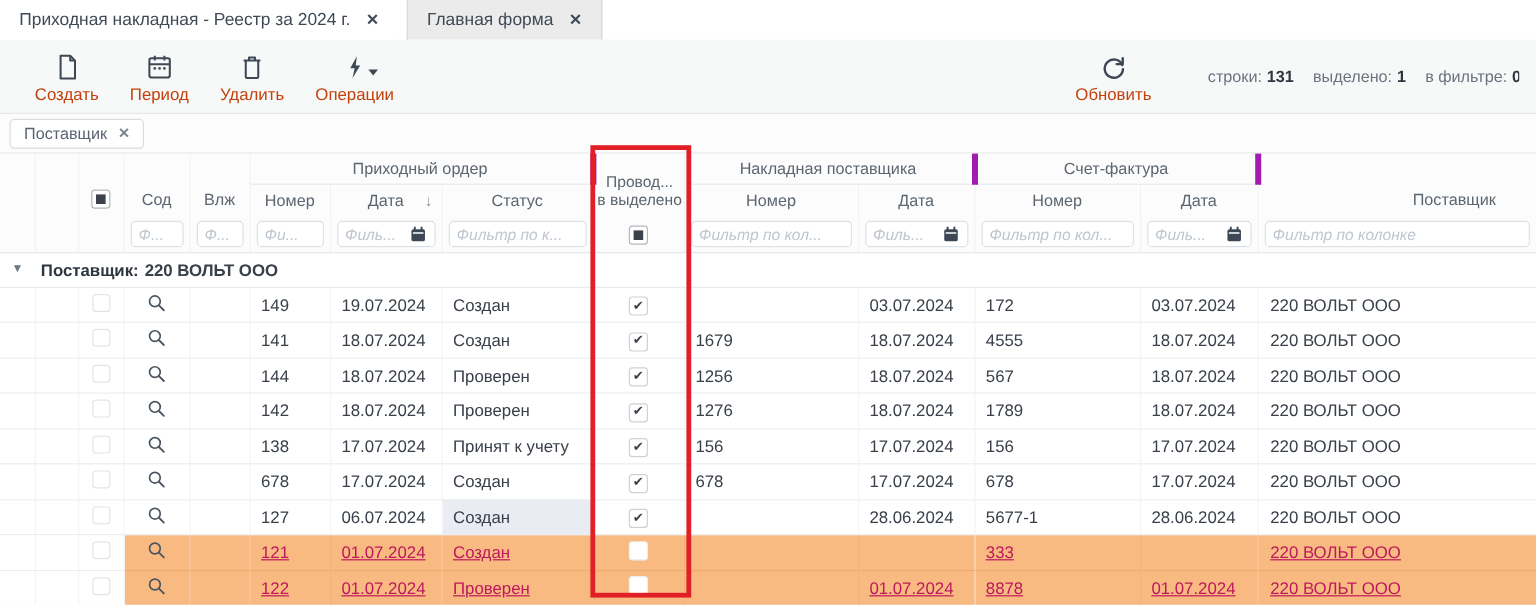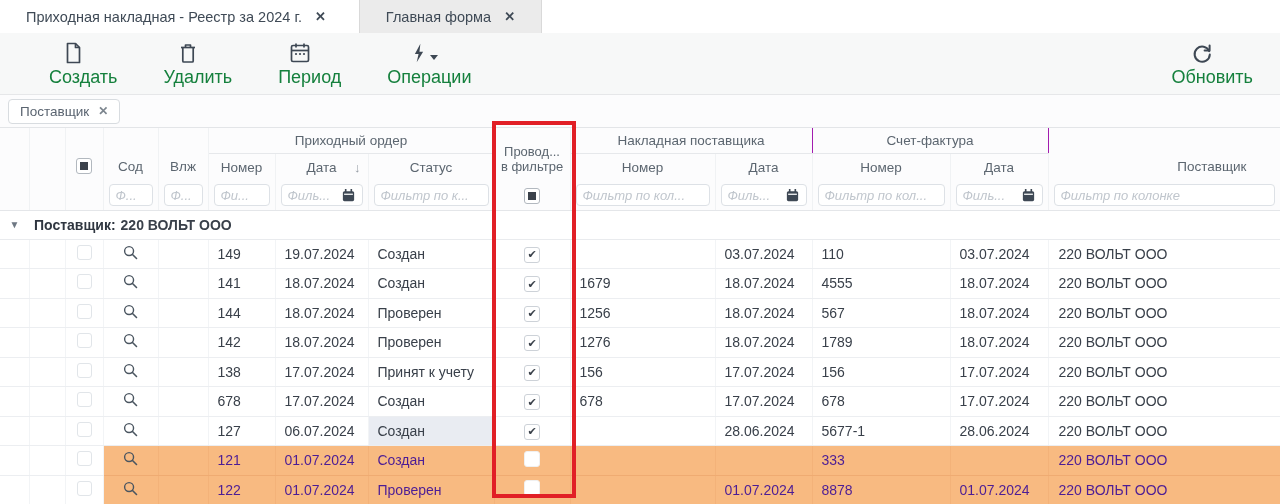--- a/index.html
+++ b/index.html
@@ -3,45 +3,45 @@
 <meta charset="utf-8">
 <style>
   * { box-sizing: border-box; }
   html,body { margin:0; padding:0; }
   body {
     width:1280px; height:504px; overflow:hidden; position:relative;
     background:#fff; font-family:"Liberation Sans", sans-serif; color:#39404a;
   }
   
   .tabbar { height:33px; display:flex; align-items:stretch; background:#fff; }
-  .tab { display:flex; align-items:center; padding:0 26px; font-size:14.5px; color:#3f4a56; cursor:default; }
+  .tab { display:flex; align-items:center; padding:0 16px; font-size:14.5px; color:#3f4a56; cursor:default; }
   .tab .x { margin-left:13px; font-size:13px; font-weight:bold; color:#3f4a56; }
   .tab.active { background:#fff; }
   .tab.inactive { background:#ebebeb; border-left:1px solid #d9d9d9; border-right:1px solid #d9d9d9; margin-left:7px; }
   
   .toolbar { height:62px; background:#f7f8f8; border-bottom:1px solid #e6e7e9; display:flex; align-items:center; padding:0 14px 0 16px; }
   .tbtn { display:flex; flex-direction:column; align-items:center; justify-content:center; gap:2px; padding:4px 13px; }
   .tbtn .ic { height:26px; display:flex; align-items:flex-end; justify-content:center; position:relative; }
-  .tbtn .lbl { font-size:18px; color:#15803d;margin-left:20px; }
+  .tbtn .lbl { font-size:14px; color:#c2410c; }
   .dd-arrow { position:absolute; right:-8px; bottom:5px; width:0; height:0; border-left:4px solid transparent; border-right:4px solid transparent; border-top:5px solid #3e4854; }
   .tb-right { margin-left:auto; display:flex; align-items:center; }
   .stats { display:flex; align-items:center; gap:16px; margin-left:34px; font-size:13.5px; color:#6a7380; white-space:nowrap; }
   .stats b { color:#2f3640; font-weight:bold; margin-left:4px; }
   .cut { display:inline-block; width:6px; overflow:hidden; vertical-align:bottom; }
   
   .chiprow { height:32px; display:flex; align-items:center; padding-left:8px; background:#fcfcfd; }
   .chip { display:flex; align-items:center; gap:9px; height:25px; padding:0 11px; background:#fff; border:1px solid #d8dce0; border-radius:4px; font-size:13.5px; color:#5a6470; }
   .chip .x { font-size:12px; color:#7d868f; font-weight:bold; }
   
   .grid-wrap { border-top:1px solid #e3e5e8; }
   table { border-collapse:collapse; table-layout:fixed; width:1280px; font-size:14px; color:#39404a; }
   th { font-weight:normal; color:#5c6670; font-size:13.5px; background:#fcfcfd; padding:0; }
   td { padding:0; }
   .ghdr th, .chdr th { border-right:1px solid #f0f2f4; }
-  .ghdr .grp { height:25px; border-bottom:1px solid #e6e8eb; border-left:1px solid #e6e8eb; border-right:1px solid #a21caf; text-align:center; }
+  .ghdr .grp { height:25px; border-bottom:1px solid #e6e8eb; border-left:1px solid #e6e8eb; border-right:5px solid #a21caf; text-align:center; }
   th.rs { vertical-align:bottom; height:53px; }
   th.rs .bwrap { display:flex; flex-direction:column; align-items:center; justify-content:flex-end; padding-bottom:7px; }
   th.rs.sup { text-align:right; }
   th.rs.sup .bwrap { align-items:flex-end; padding-right:33px; padding-bottom:7px; }
   th.posted-h { line-height:15px; font-size:13px; }
   .chdr th { height:28px; position:relative; text-align:center; }
   .sort-arrow { position:absolute; right:7px; top:6px; color:#939aa3; font-size:13px; }
   .fltr td { height:29px; background:#fcfcfd; border-bottom:1px solid #e4e6e9; border-right:1px solid #f0f2f4; text-align:center; vertical-align:middle; }
   .flt { display:flex; align-items:center; height:22px; margin:0 5px; padding:0 6px; background:#fff; border:1px solid #dde1e6; border-radius:4px; }
   .flt input { border:none; outline:none; width:100%; min-width:0; font-family:"Liberation Sans",sans-serif; font-size:13px; font-style:italic; color:#9aa2ac; background:transparent; padding:0; }
@@ -55,21 +55,21 @@
   .cb.unchk { border-color:#f0f0f0; }
   
   .grprow td { height:29px; border-bottom:1px solid #e9ebee; background:#fff; }
   .grprow .tri { text-align:center; color:#6e7883; font-size:10px; }
   .grprow .glabel { font-weight:bold; color:#2f3640; font-size:14px; padding-left:5px; }
   .grprow .glabel .gval { font-weight:bold; color:#39404a; margin-left:5px; }
   
   tr.data td { height:29.5px; border-bottom:1px solid #eceef1; border-right:1px solid #f2f4f6; vertical-align:middle; padding-left:9px; white-space:nowrap; overflow:hidden; }
   tr.data td.cc { padding-left:0; text-align:center; }
   tr.data td.c-sup { padding-left:10px; }
-  tr.data.hl td:nth-child(n+4) { background:#f8ba81; border-bottom-color:#efab72; border-right-color:#f3b279; color:#4c1d95; }
+  tr.data.hl td:nth-child(n+4) { background:#f8ba81; border-bottom-color:#efab72; border-right-color:#f3b279; color:#be185d;text-decoration:underline; }
   td.selcell { background:#e9ecf2; }
   
   .red-box { position:absolute; left:492px; top:121px; width:84px; height:377px; border:4px solid #e11f26; z-index:50; pointer-events:none; }
 </style>
 </head>
 <body>
 
 <div class="tabbar">
   <div class="tab active">
     <span>Приходная накладная - Реестр за 2024 г.</span>
@@ -83,60 +83,65 @@
 
 <div class="toolbar">
   <div class="tbtn">
     <span class="ic">
       <svg width="24" height="24" viewBox="0 0 24 24" fill="none" stroke="#3e4854" stroke-width="1.7" stroke-linejoin="round">
           <path d="M6.5 2.5h8l4 4v15h-12z"></path>
           <path d="M14.5 2.5v4h4"></path>
         </svg>
     </span>
     <span class="lbl">Создать</span>
-  </div>
-  <div class="tbtn">
-    <span class="ic">
-      <svg width="24" height="24" viewBox="0 0 24 24" fill="none" stroke="#3e4854" stroke-width="1.7" stroke-linejoin="round">
-          <path d="M5 6.5h14"></path>
-          <path d="M9.5 6.5V4h5v2.5"></path>
-          <path d="M6.8 6.5v13.5a1 1 0 0 0 1 1h8.4a1 1 0 0 0 1-1V6.5"></path>
-        </svg>
-    </span>
-    <span class="lbl">Удалить</span>
   </div>
   <div class="tbtn">
     <span class="ic">
       <svg width="24" height="24" viewBox="0 0 24 24" fill="none" stroke="#3e4854" stroke-width="1.7" stroke-linejoin="round">
           <rect x="3.5" y="4.5" width="17" height="16" rx="1.5"></rect>
           <path d="M3.5 9.5h17"></path>
           <path d="M8 2.5v4M16 2.5v4"></path>
           <path d="M8 13h.01M12 13h.01M16 13h.01" stroke-width="2.2" stroke-linecap="round"></path>
         </svg>
     </span>
     <span class="lbl">Период</span>
   </div>
   <div class="tbtn">
     <span class="ic">
+      <svg width="24" height="24" viewBox="0 0 24 24" fill="none" stroke="#3e4854" stroke-width="1.7" stroke-linejoin="round">
+          <path d="M5 6.5h14"></path>
+          <path d="M9.5 6.5V4h5v2.5"></path>
+          <path d="M6.8 6.5v13.5a1 1 0 0 0 1 1h8.4a1 1 0 0 0 1-1V6.5"></path>
+        </svg>
+    </span>
+    <span class="lbl">Удалить</span>
+  </div>
+  <div class="tbtn">
+    <span class="ic">
       <svg width="22" height="24" viewBox="0 0 24 24">
           <path d="M13.5 2 7.5 13h4L9.5 22l7-11.5h-4z" fill="#3e4854"></path>
         </svg>
       <span class="dd-arrow"></span>
     </span>
     <span class="lbl">Операции</span>
   </div>
   <div class="tb-right">
     <div class="tbtn">
       <span class="ic">
         <svg width="24" height="24" viewBox="0 0 24 24" fill="none" stroke="#3e4854" stroke-width="2" stroke-linecap="round" stroke-linejoin="round">
             <path d="M19.2 10.2A7.6 7.6 0 1 0 19.8 13.6"></path>
             <path d="M19.6 4.4v5h-5"></path>
           </svg>
       </span>
       <span class="lbl">Обновить</span>
+    </div>
+    <div class="stats">
+      <span><span>строки:</span><b>131</b></span>
+      <span><span>выделено:</span><b>1</b></span>
+      <span><span>в фильтре:</span><b class="cut">0</b></span>
     </div>
   </div>
 </div>
 
 <div class="chiprow">
   <div class="chip">
     <span>Поставщик</span>
     <span class="x">✕</span>
   </div>
 </div>
@@ -175,21 +180,21 @@
       </th>
       <th class="rs" rowspan="2">
         <span class="bwrap">
               <span>Влж</span>
             </span>
       </th>
       <th class="grp" colspan="3">Приходный ордер</th>
       <th class="rs posted-h" rowspan="2">
         <span class="bwrap">
               <span>Провод...</span>
-              <span>в фильтре</span>
+              <span>в выделено</span>
             </span>
       </th>
       <th class="grp" colspan="2">Накладная поставщика</th>
       <th class="grp" colspan="2">Счет-фактура</th>
       <th class="rs sup" rowspan="2">
         <span class="bwrap">
               <span>Поставщик</span>
             </span>
       </th>
     </tr>
@@ -289,21 +294,21 @@
               <circle cx="10" cy="10" r="6.3" fill="none" stroke="#4a5560" stroke-width="2"></circle>
               <line x1="14.8" y1="14.8" x2="20.5" y2="20.5" stroke="#4a5560" stroke-width="2.2" stroke-linecap="round"></line>
             </svg></td>
           <td class="cc"></td>
           <td>149</td>
           <td>19.07.2024</td>
           <td>Создан</td>
           <td class="cc"><span class="cb chk">✔</span></td>
           <td></td>
           <td>03.07.2024</td>
-          <td>110</td>
+          <td>172</td>
           <td>03.07.2024</td>
           <td class="c-sup">220 ВОЛЬТ ООО</td>
         </tr>
         <tr class="data">
           <td class="cc"></td>
           <td class="cc"></td>
           <td class="cc"><span class="cb sel"></span></td>
           <td class="cc"><svg width="17" height="17" viewBox="0 0 24 24">
               <circle cx="10" cy="10" r="6.3" fill="none" stroke="#4a5560" stroke-width="2"></circle>
               <line x1="14.8" y1="14.8" x2="20.5" y2="20.5" stroke="#4a5560" stroke-width="2.2" stroke-linecap="round"></line>

